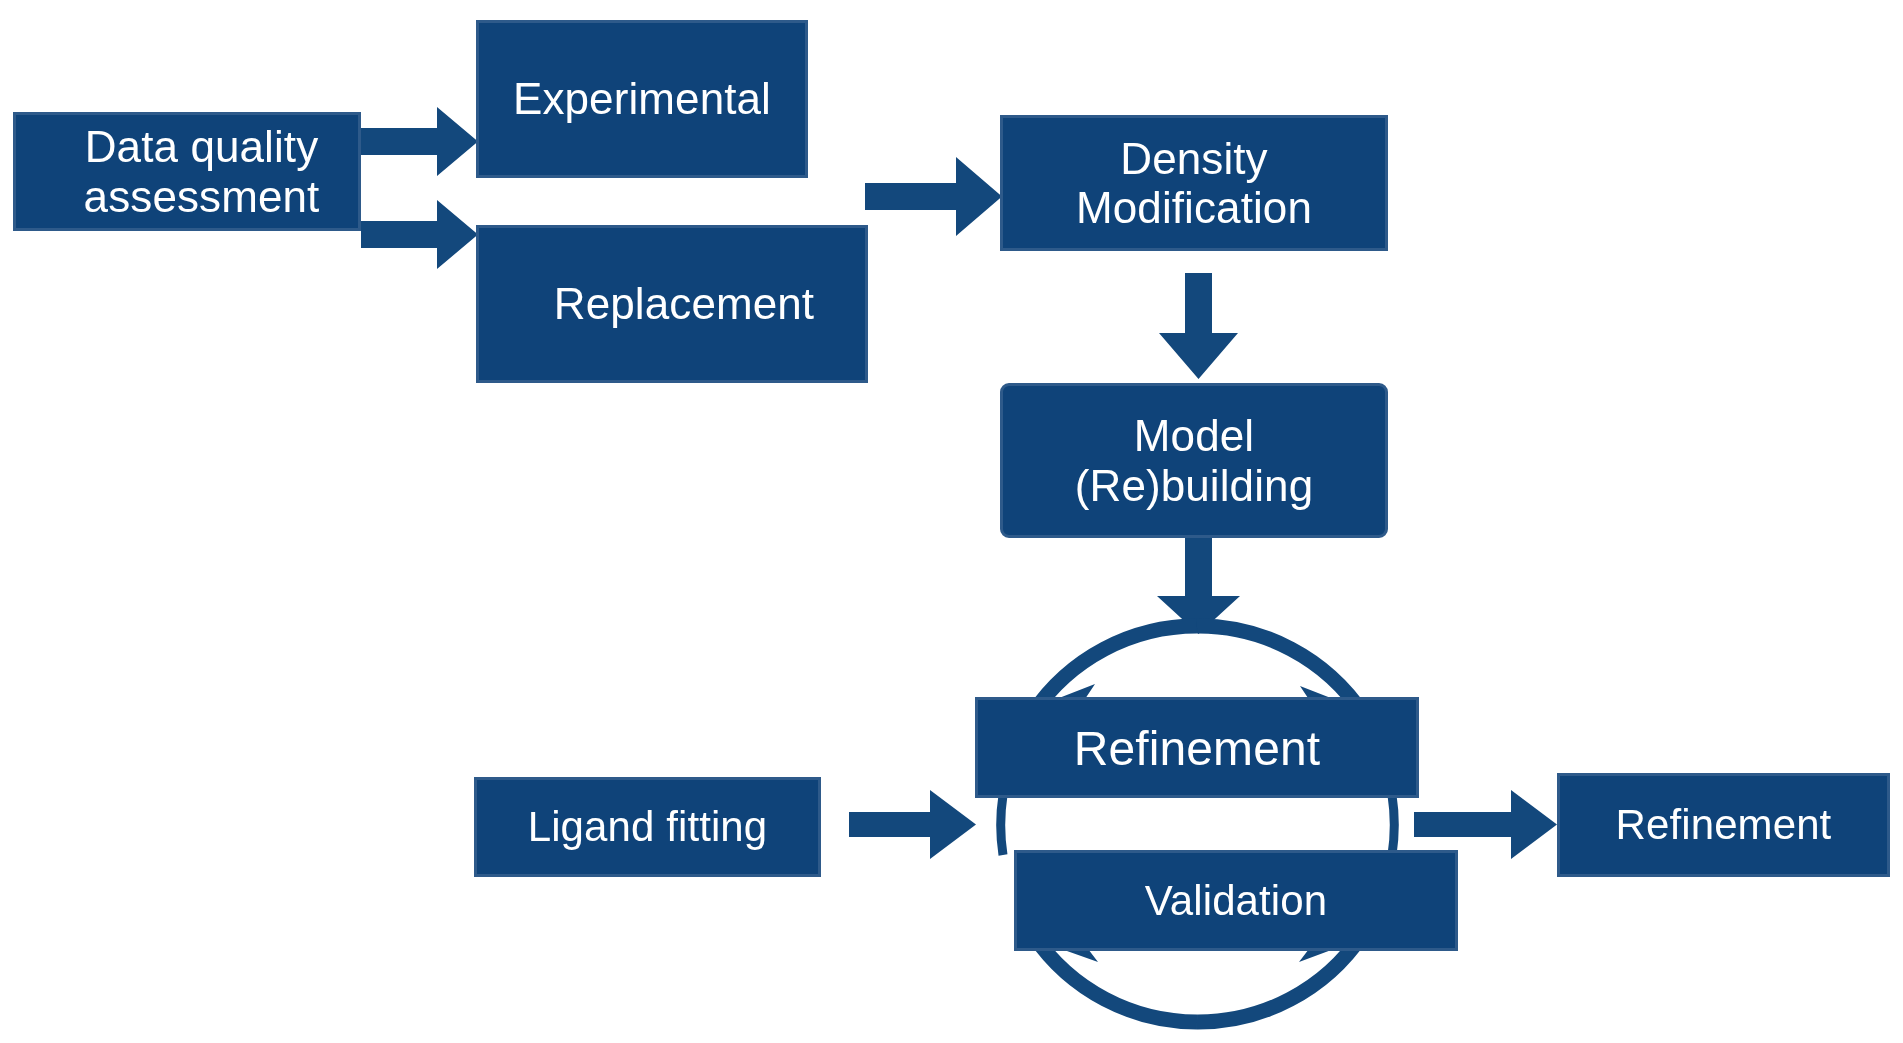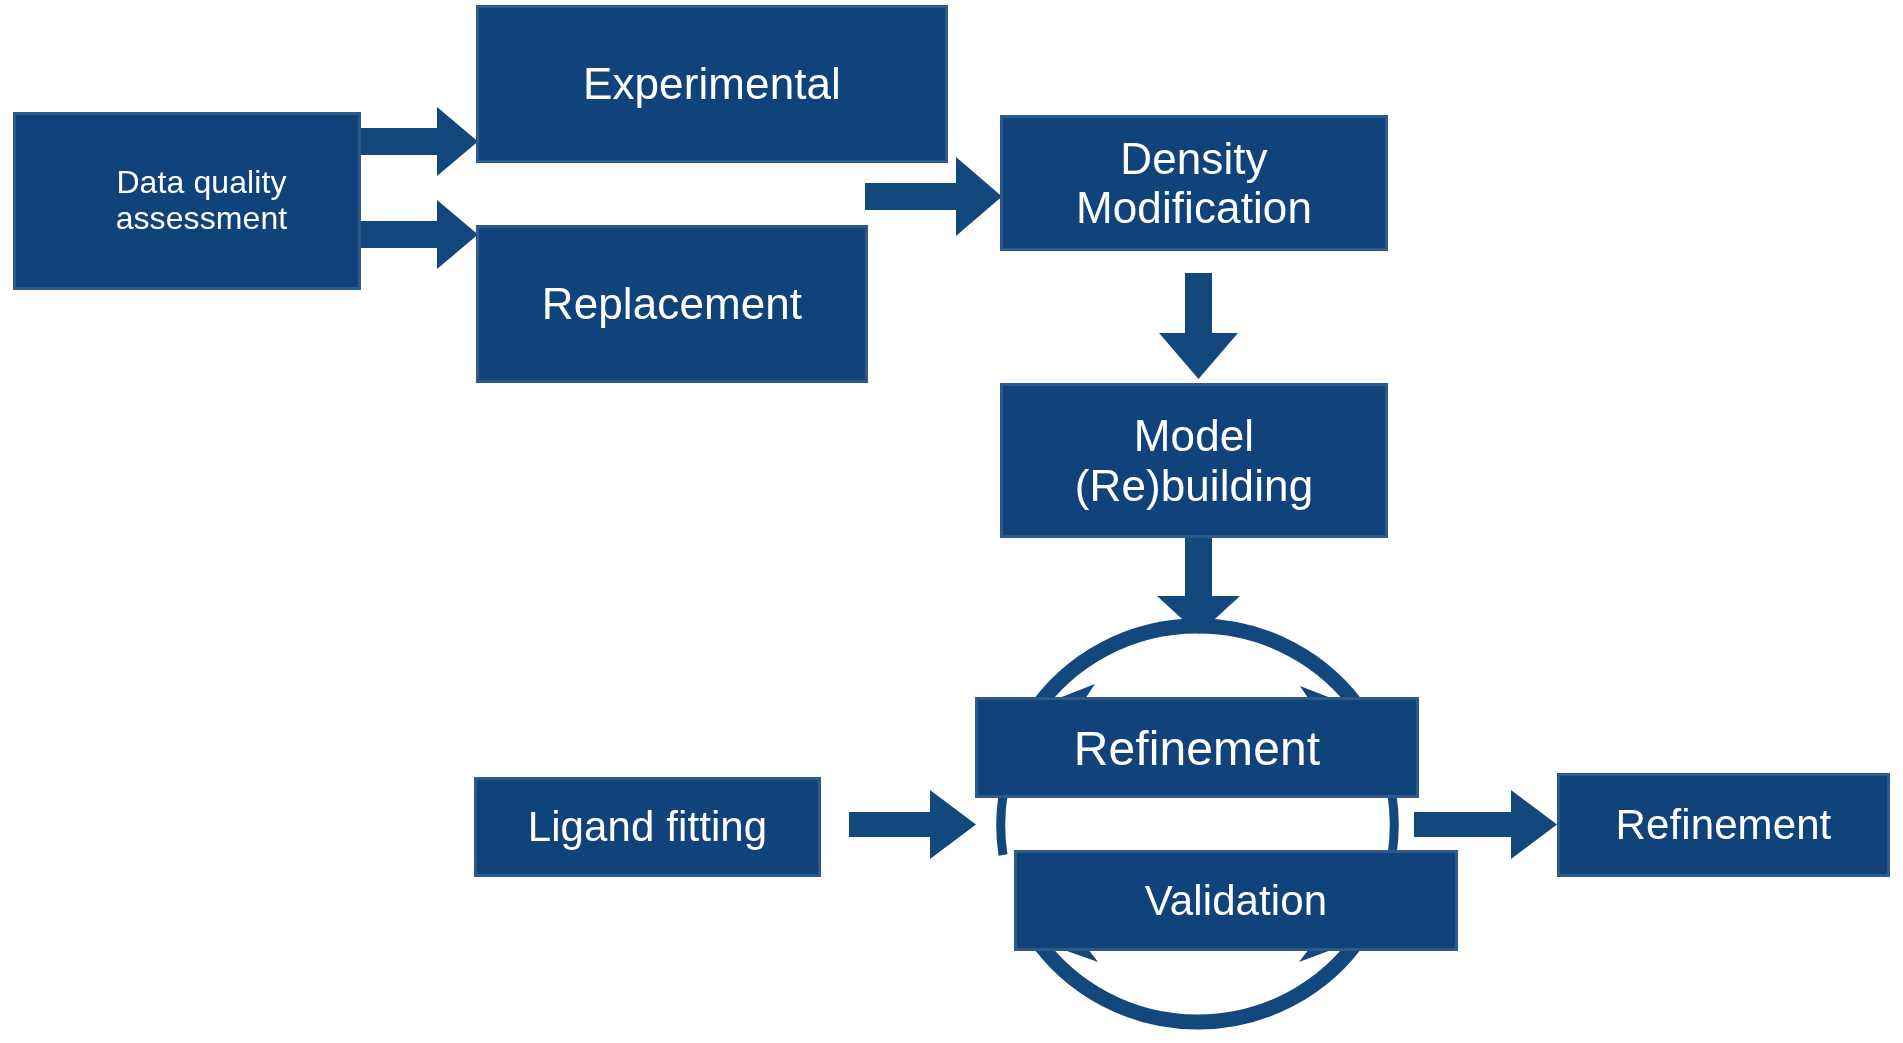--- a/index.html
+++ b/index.html
@@ -28,25 +28,25 @@
     color: #ffffff;
     font-family: "Liberation Sans", sans-serif;
     font-weight: 400;
     line-height: 1.12;
     letter-spacing: 0.1px;
     z-index: 4;
   }
   .node span { display: block; width: 100%; }
 
   
-  #node-data-quality        { left: 13px;   top: 112px; width: 348px; height: 178px; font-size: 32px; padding-left: 29px; }
-  #node-experimental        { left: 476px;  top: 5px;   width: 472px; height: 158px; font-size: 44px; }
+  #node-data-quality        { left: 13px;   top: 112px; width: 348px; height: 119px; font-size: 44px; padding-left: 29px; }
+  #node-experimental        { left: 476px;  top: 20px;   width: 332px; height: 158px; font-size: 44px; }
   #node-molecular           { left: 476px;  top: 225px; width: 392px; height: 158px; font-size: 44px; }
   #node-density             { left: 1000px; top: 115px; width: 388px; height: 136px; font-size: 44px; }
-  #node-model               { left: 1000px; top: 383px; width: 388px; height: 155px; font-size: 44px; }
+  #node-model               { left: 1000px; top: 383px; width: 388px; height: 155px; font-size: 44px; border-radius: 9px; }
   #node-refinement          { left: 975px;  top: 697px; width: 444px; height: 101px; font-size: 48px; align-items: center; }
   #node-validation          { left: 975px;  top: 850px; width: 444px; height: 101px; font-size: 42px; align-items: center; margin-left: 39px; }
   #node-ligand              { left: 474px;  top: 777px; width: 347px; height: 100px; font-size: 42px; }
   #node-deposition          { left: 1557px; top: 773px; width: 333px; height: 104px; font-size: 42px; }
 
   
   #node-refinement span { transform: translateY(1px); }
   #node-validation span { transform: translateY(0px); }
 
   .svg-layer {
@@ -131,21 +131,21 @@
   </div>
 
   <div class="node" id="node-experimental">
     <span>
         <span style="display: block;">Experimental</span>
       </span>
   </div>
 
   <div class="node" id="node-molecular">
     <span>
-        <span style="display: block;">Replacement</span>
+        <span style="display: block; padding-left: 12px;">Replacement</span>
       </span>
   </div>
 
   <div class="node" id="node-density">
     <span>
         <span style="display: block;">Density</span>
         <span style="display: block;">Modification</span>
       </span>
   </div>
 

